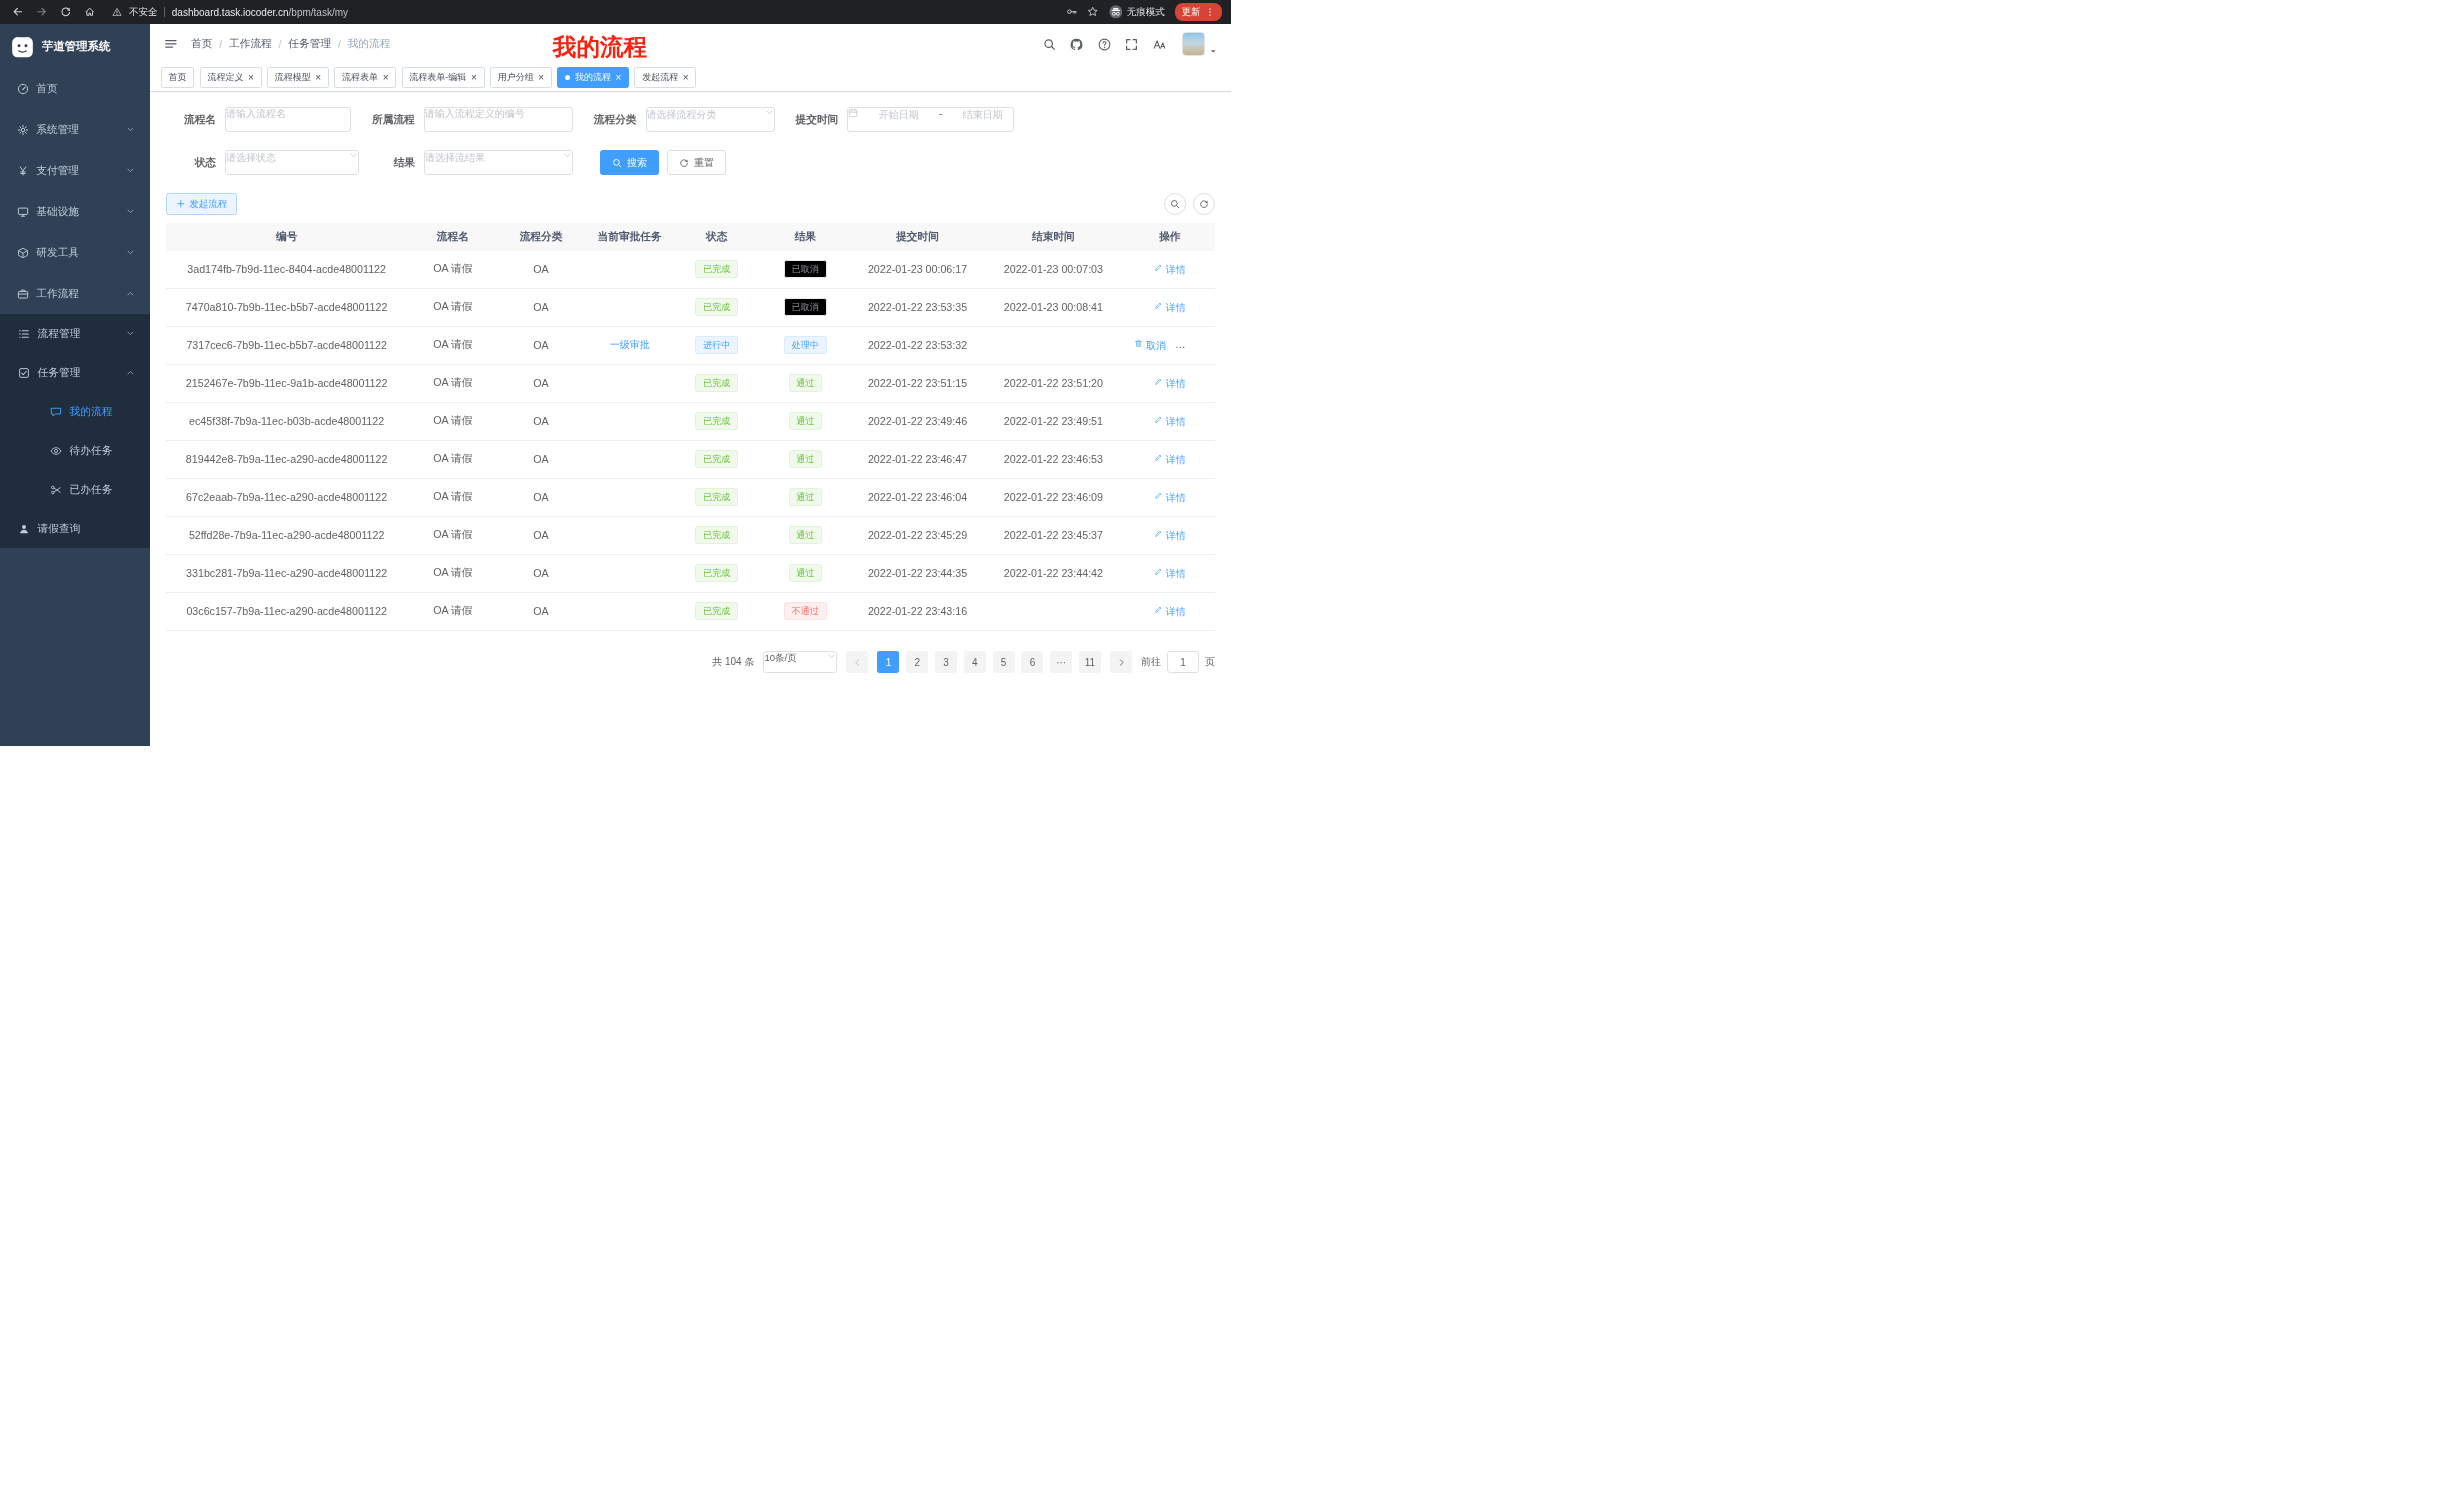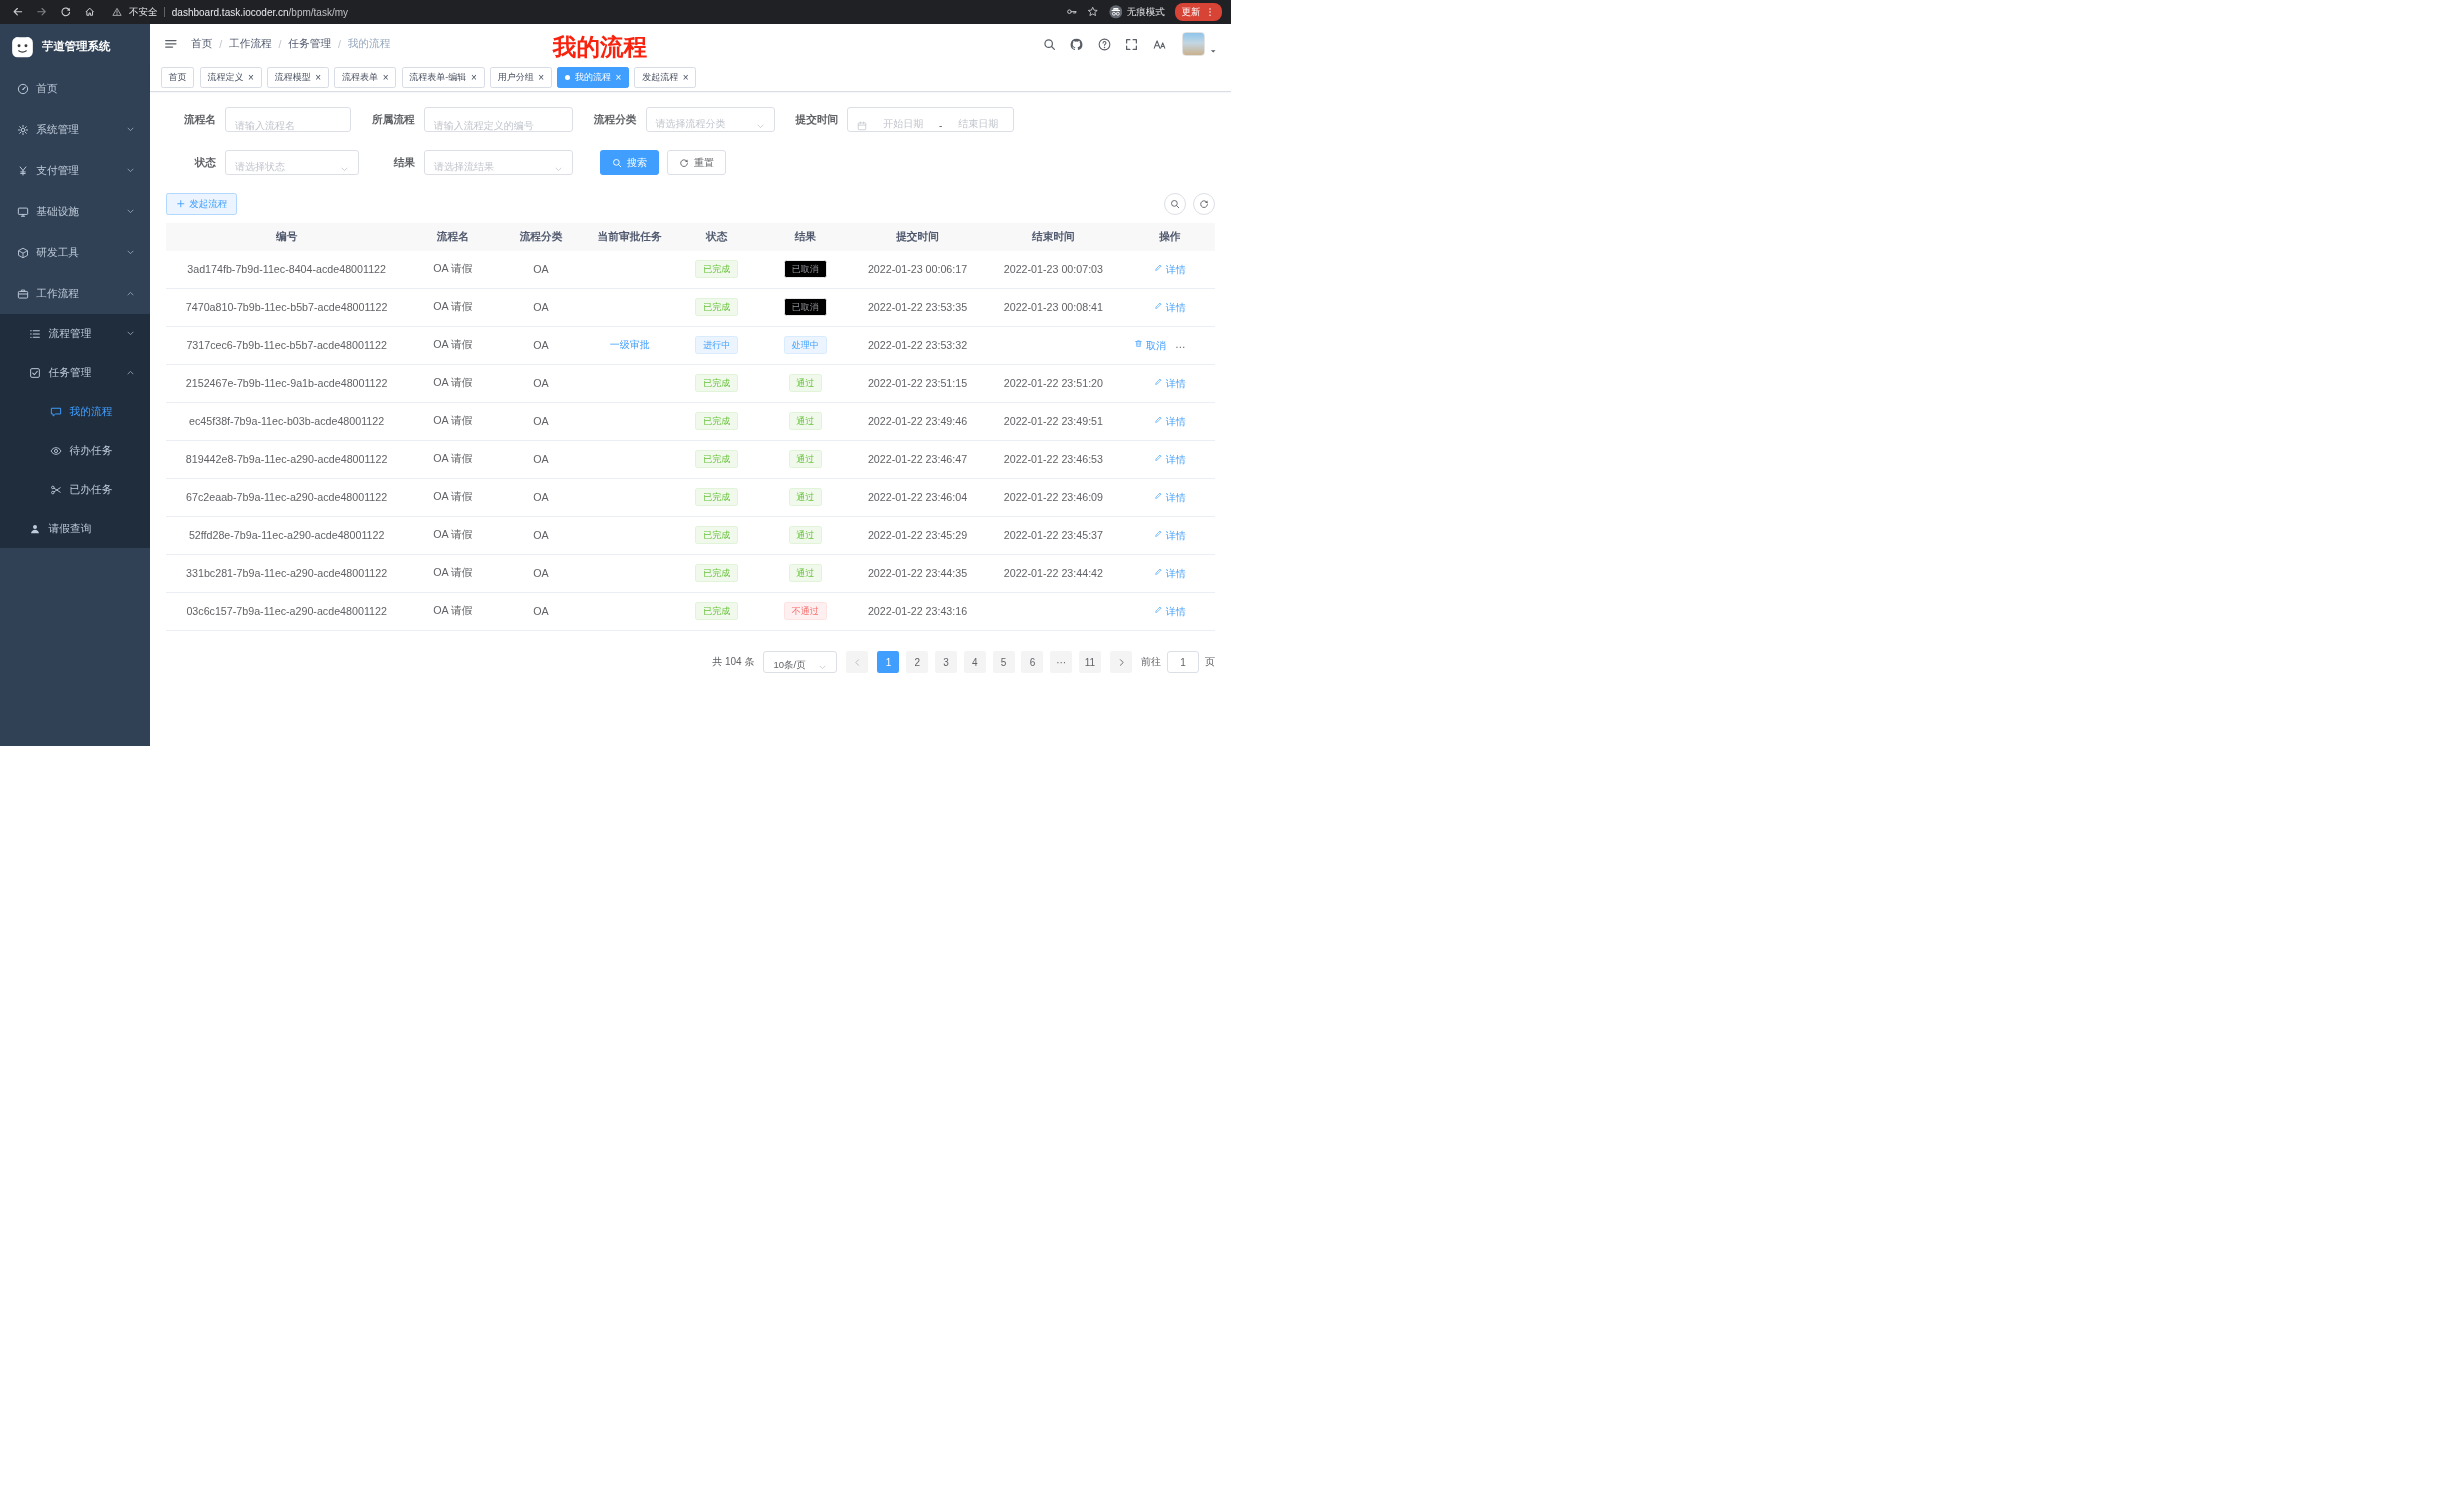--- a/index.html
+++ b/index.html
@@ -26,21 +26,21 @@
 
 
 .app{display:flex;height:722px}
 .sidebar{width:150px;background:#304156;color:#bfcbd9;flex-shrink:0;display:flex;flex-direction:column;overflow:hidden}
 .logo-row{height:44px;display:flex;align-items:center;gap:7.6px;padding-left:11.4px;color:#fff;font-weight:bold;font-size:11.4px;flex-shrink:0}
 .logo-img svg{display:block}
 .menu-item{height:41px;display:flex;align-items:center;position:relative;font-size:10.7px;cursor:pointer;flex-shrink:0}
 .menu-item .mi{font-size:12px;margin-right:7.6px;color:#bfcbd9}
 .lvl1{padding-left:16.7px}
 .lvl2,.lvl3{background:#1f2d3d;height:39px}
-.lvl2{padding-left:29px}
+.lvl2{padding-left:18px}
 .lvl3{padding-left:50px}
 .marrow{position:absolute;right:15px;font-size:9px;color:#9fb0c3}
 .menu-item.active,.menu-item.active .mi{color:#409eff}
 
 .main{flex:1;display:flex;flex-direction:column;position:relative;background:#fff;min-width:0}
 
 
 .hdr{height:40px;display:flex;align-items:center;padding:0 13.7px;position:relative;flex-shrink:0}
 .hamburger{font-size:13.7px;color:#5a5e66;margin-right:13.7px;cursor:pointer}
 .bc{display:flex;align-items:center;gap:6.8px;font-size:10.7px;color:#515a6e}
@@ -62,21 +62,21 @@
 .tab.active .dot{display:inline-block}
 .tab .close{font-size:10px}
 
 
 .content{flex:1;padding:15px 16px 0 16px;position:relative;overflow:hidden}
 .frow{display:flex;align-items:center;margin-bottom:18px}
 .fitem{display:flex;align-items:center;margin-right:21px}
 .flabel{font-size:10.7px;font-weight:700;color:#606266;margin-right:9px;white-space:nowrap}
 .fl-first{width:50px;text-align:right}
 .fl-result{width:35px;text-align:right}
-.inp{height:25px;border:0.8px solid #dcdfe6;border-radius:3px;display:flex;align-items:flex-end;padding:0 9px;font-size:10px;color:#606266;background:#fff}
+.inp{height:25px;border:0.8px solid #dcdfe6;border-radius:3px;display:flex;align-items:flex-start;padding:0 0;font-size:10px;color:#606266;background:#fff}
 .inp input{border:none;outline:none;width:100%;font-size:10px;color:#606266;font-family:inherit;background:transparent}
 .inp input::placeholder{color:#c0c4cc}
 .sel{justify-content:space-between;cursor:pointer}
 .ph{color:#c0c4cc}
 .car{color:#c0c4cc;font-size:9px}
 .dr{justify-content:flex-start;gap:10px;color:#c0c4cc}
 .dr .dval{flex:1;text-align:center}
 .dr .dsep{color:#606266}
 .w-name{width:126px}.w-proc{width:149px}.w-cat{width:129px}.w-date{width:167px}.w-status{width:134px}.w-result{width:149px}
 .btn{height:25px;border-radius:3px;display:inline-flex;align-items:center;gap:4.6px;font-size:10px;padding:0 11.4px;cursor:pointer;border:0.8px solid transparent;white-space:nowrap}

